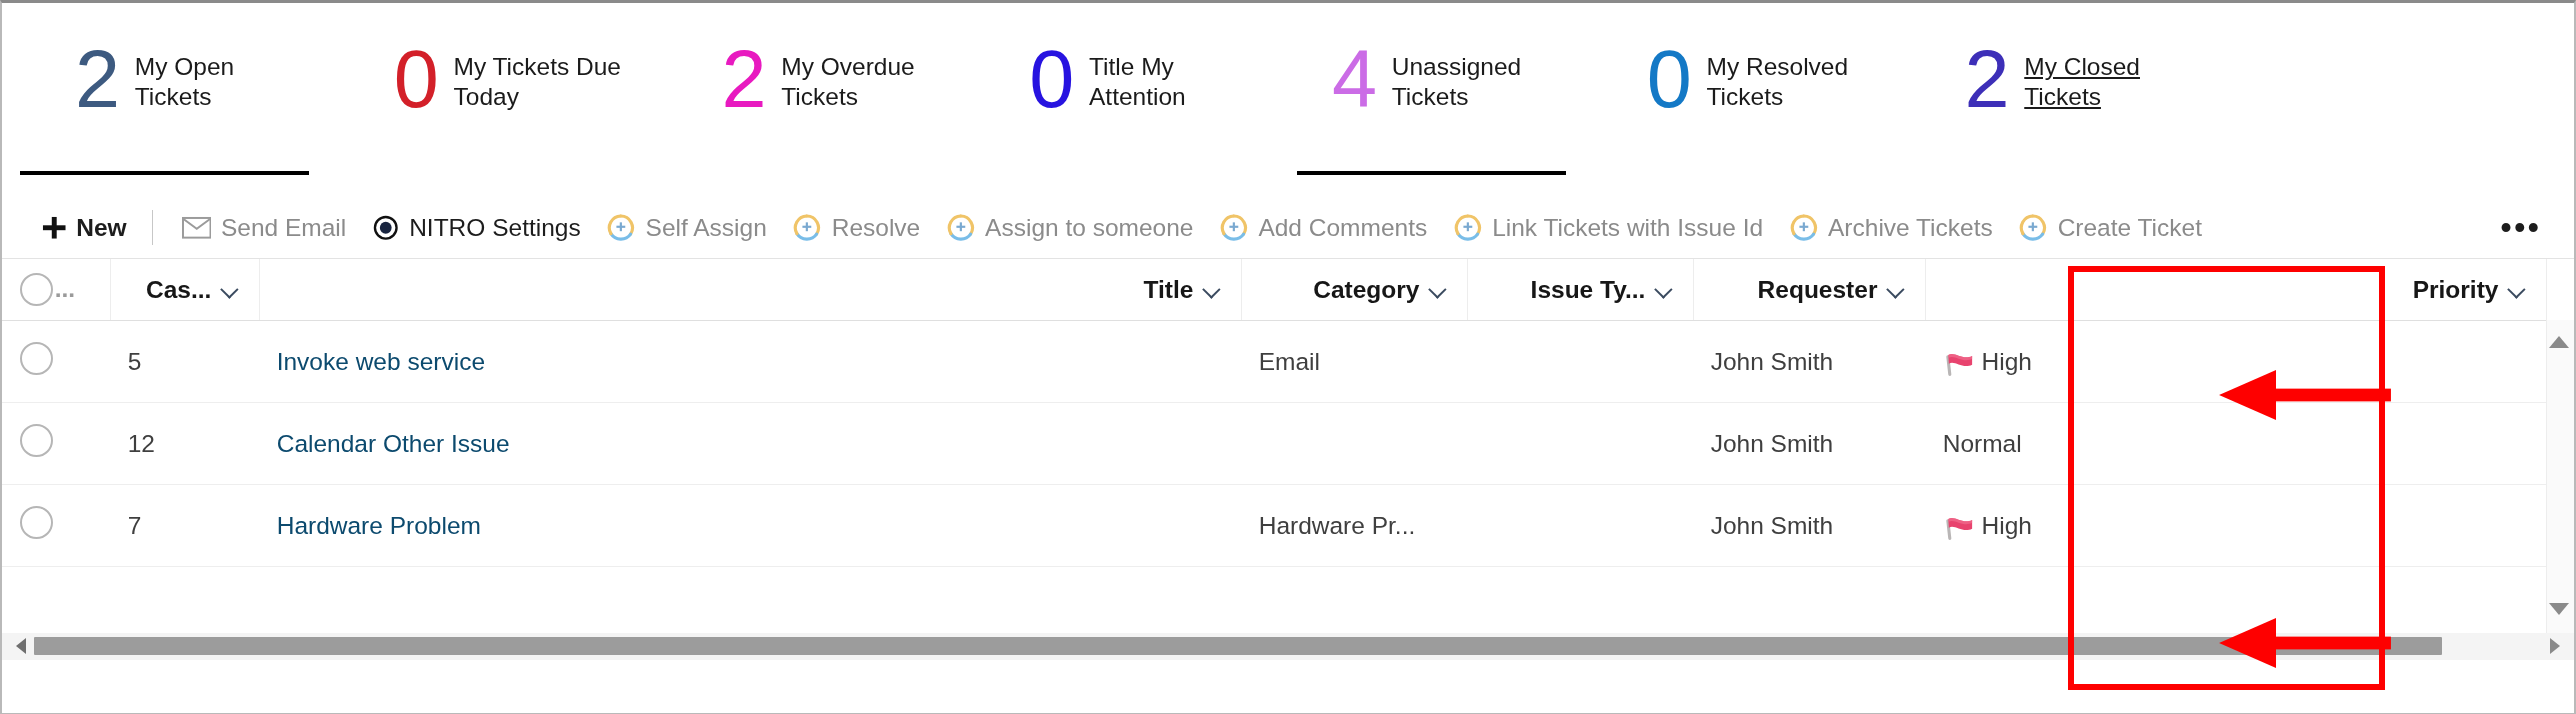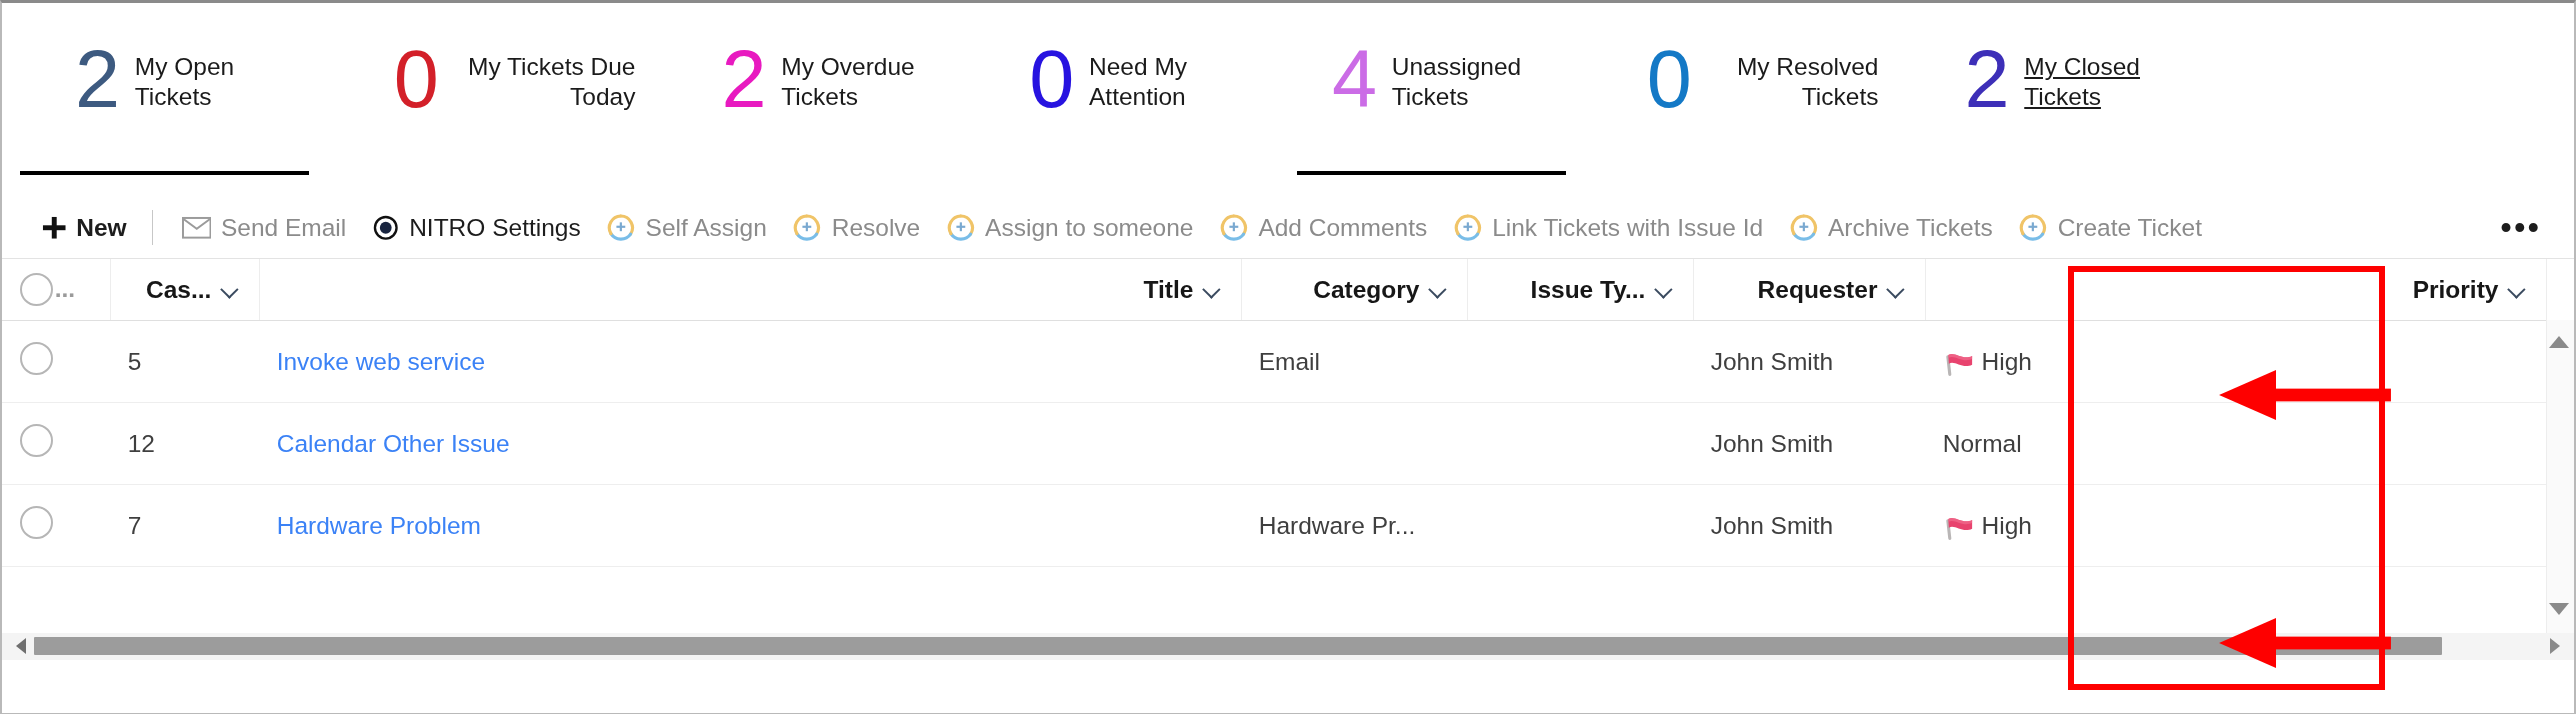--- a/index.html
+++ b/index.html
@@ -149,21 +149,21 @@
     height:81px;
     font-size:24.5px;
     color:#3f3f3f;
     padding:0 17.7px;
     border-bottom:1px solid #eeeeee;
     vertical-align:middle;
     white-space:nowrap;
     overflow:hidden;
     background:#fff;
   }
-  td.link a{color:#3b82f6;text-decoration:none;cursor:pointer;margin-top:7px;}
+  td.link a{color:#0c4a6e;text-decoration:none;cursor:pointer;margin-top:7px;}
   .chev{
     display:inline-block;width:19.6px;height:19.6px;position:relative;flex:0 0 auto;
   }
   .chev:before{
     content:"";position:absolute;left:2px;top:2.9px;width:10.8px;height:10.8px;
     border-right:2.9px solid #3a4a5f;border-bottom:2.9px solid #3a4a5f;
     transform:rotate(45deg);
   }
   .sel-circle{
     width:33px;height:33px;border:2px solid #b6b6b6;border-radius:50%;
@@ -216,38 +216,38 @@
 <div class="page">
 
   <div class="kpi-strip" id="kpiStrip">
       <div class="kpi-tile active" style="padding-left: 73px; padding-right: 33px;">
         <div class="kpi-num" style="color: rgb(61, 90, 128);">2</div>
         <div class="kpi-label" style="max-width: 167px;">My Open Tickets</div>
         <div class="kpi-underline" style="left: 17.7px; right: 25.5px;"></div>
       </div>
       <div class="kpi-tile" style="padding-left: 59px; padding-right: 33px;">
         <div class="kpi-num" style="color: rgb(211, 32, 41);">0</div>
-        <div class="kpi-label" style="max-width: 182px; text-align: right;">My Tickets Due Today</div>
+        <div class="kpi-label" style="max-width: 182px;">My Tickets Due Today</div>
       </div>
       <div class="kpi-tile" style="padding-left: 53px; padding-right: 33px;">
         <div class="kpi-num" style="color: rgb(232, 26, 192);">2</div>
         <div class="kpi-label" style="max-width: 162px;">My Overdue Tickets</div>
       </div>
       <div class="kpi-tile" style="padding-left: 53px; padding-right: 33px;">
         <div class="kpi-num" style="color: rgb(39, 19, 224);">0</div>
-        <div class="kpi-label" style="max-width: 157px;">Need My Attention</div>
+        <div class="kpi-label" style="max-width: 157px;">Title My Attention</div>
       </div>
       <div class="kpi-tile active" style="padding-left: 53px; padding-right: 33px;">
         <div class="kpi-num" style="color: rgb(203, 108, 230);">4</div>
         <div class="kpi-label" style="max-width: 167px;">Unassigned Tickets</div>
         <div class="kpi-underline" style="left: 17.7px; right: 25.5px;"></div>
       </div>
       <div class="kpi-tile" style="padding-left: 55px; padding-right: 33px;">
         <div class="kpi-num" style="color: rgb(20, 121, 198);">0</div>
-        <div class="kpi-label" style="max-width: 172px; text-align: right;">My Resolved Tickets</div>
+        <div class="kpi-label" style="max-width: 172px;">My Resolved Tickets</div>
       </div>
       <div class="kpi-tile" style="padding-left: 53px; padding-right: 33px;">
         <div class="kpi-num" style="color: rgb(61, 47, 184);">2</div>
         <div class="kpi-label" style="max-width: 157px; text-decoration: underline;">My Closed Tickets</div>
       </div>
     </div>
 
   <div class="cmdbar">
     <div id="cmdItems" style="display:flex;align-items:center;">
         <div class="cmd enabled new">

